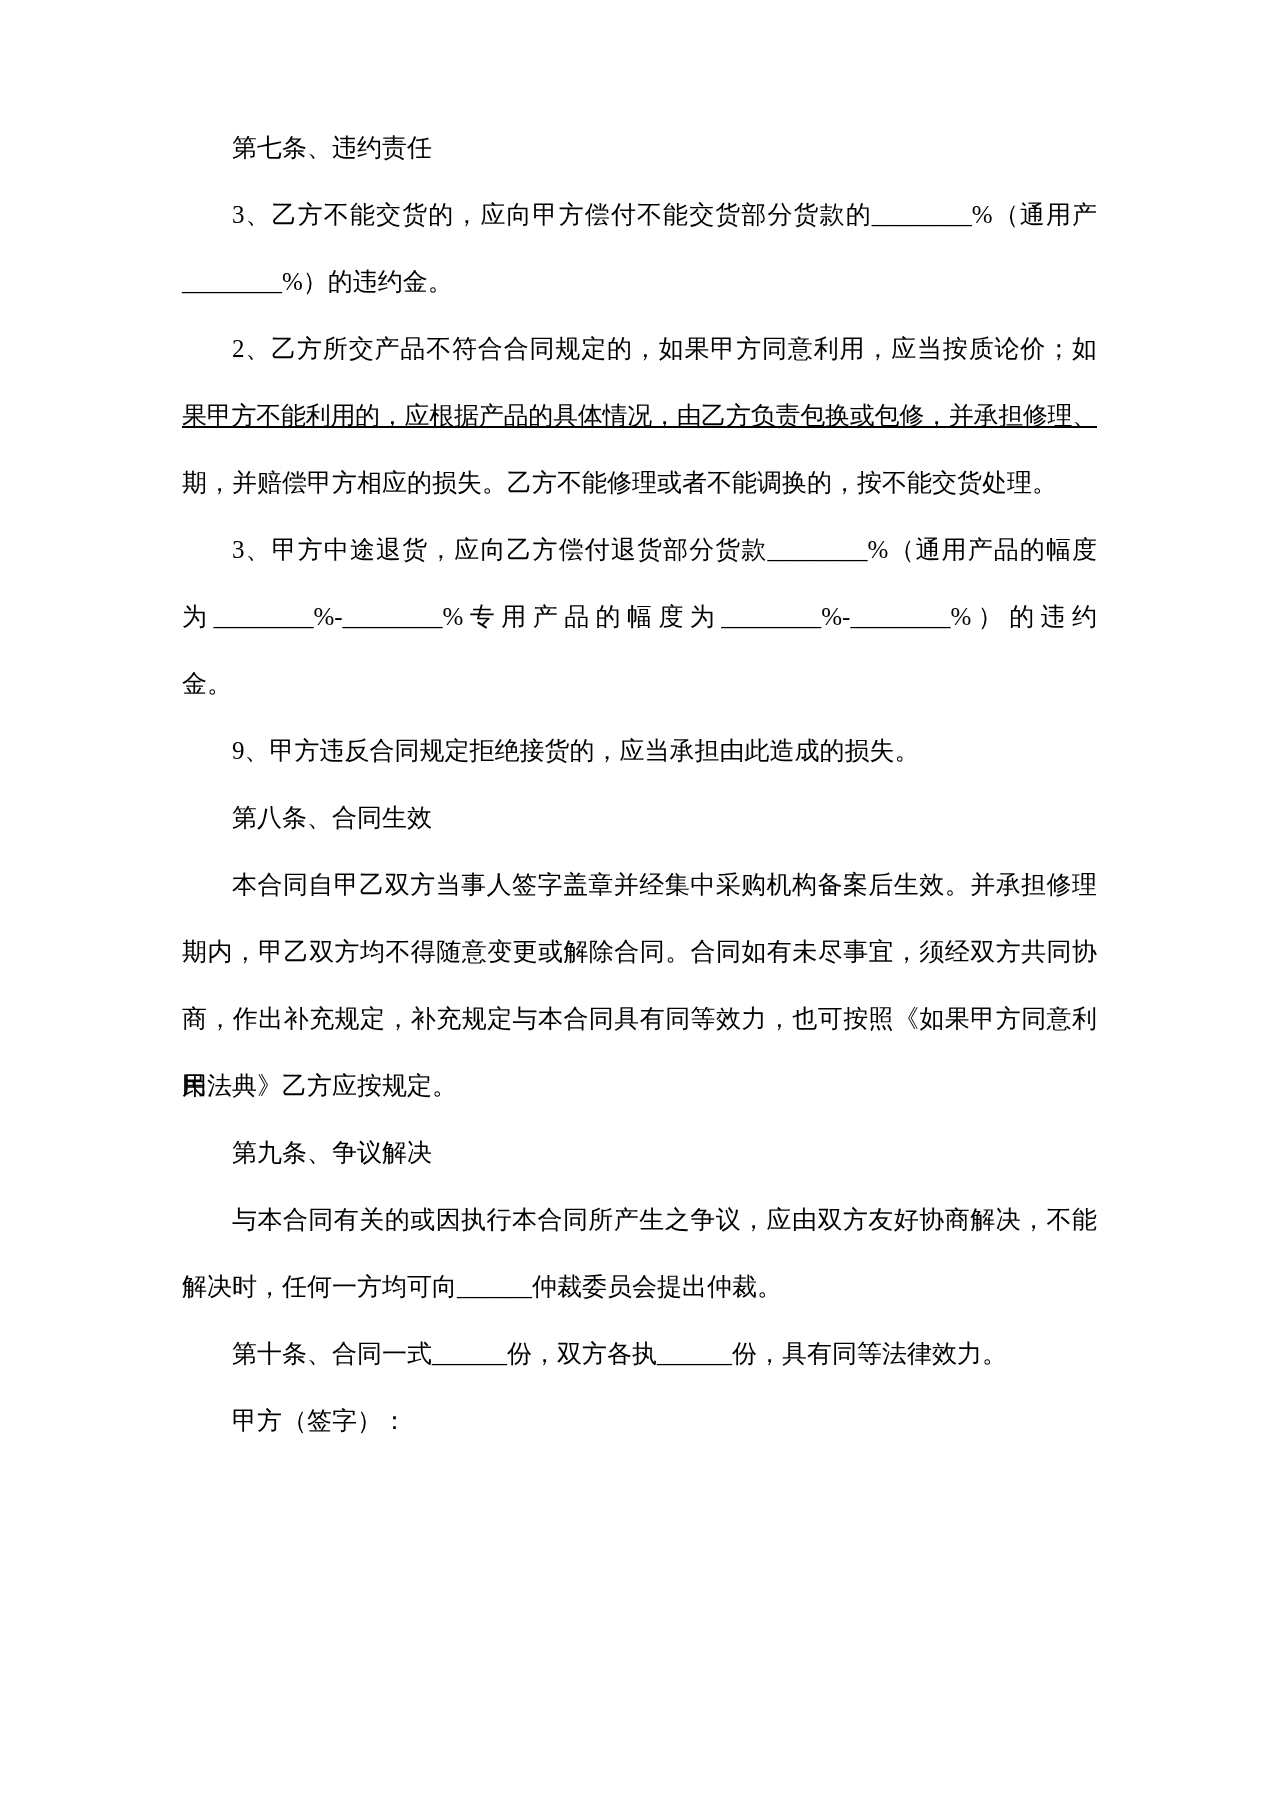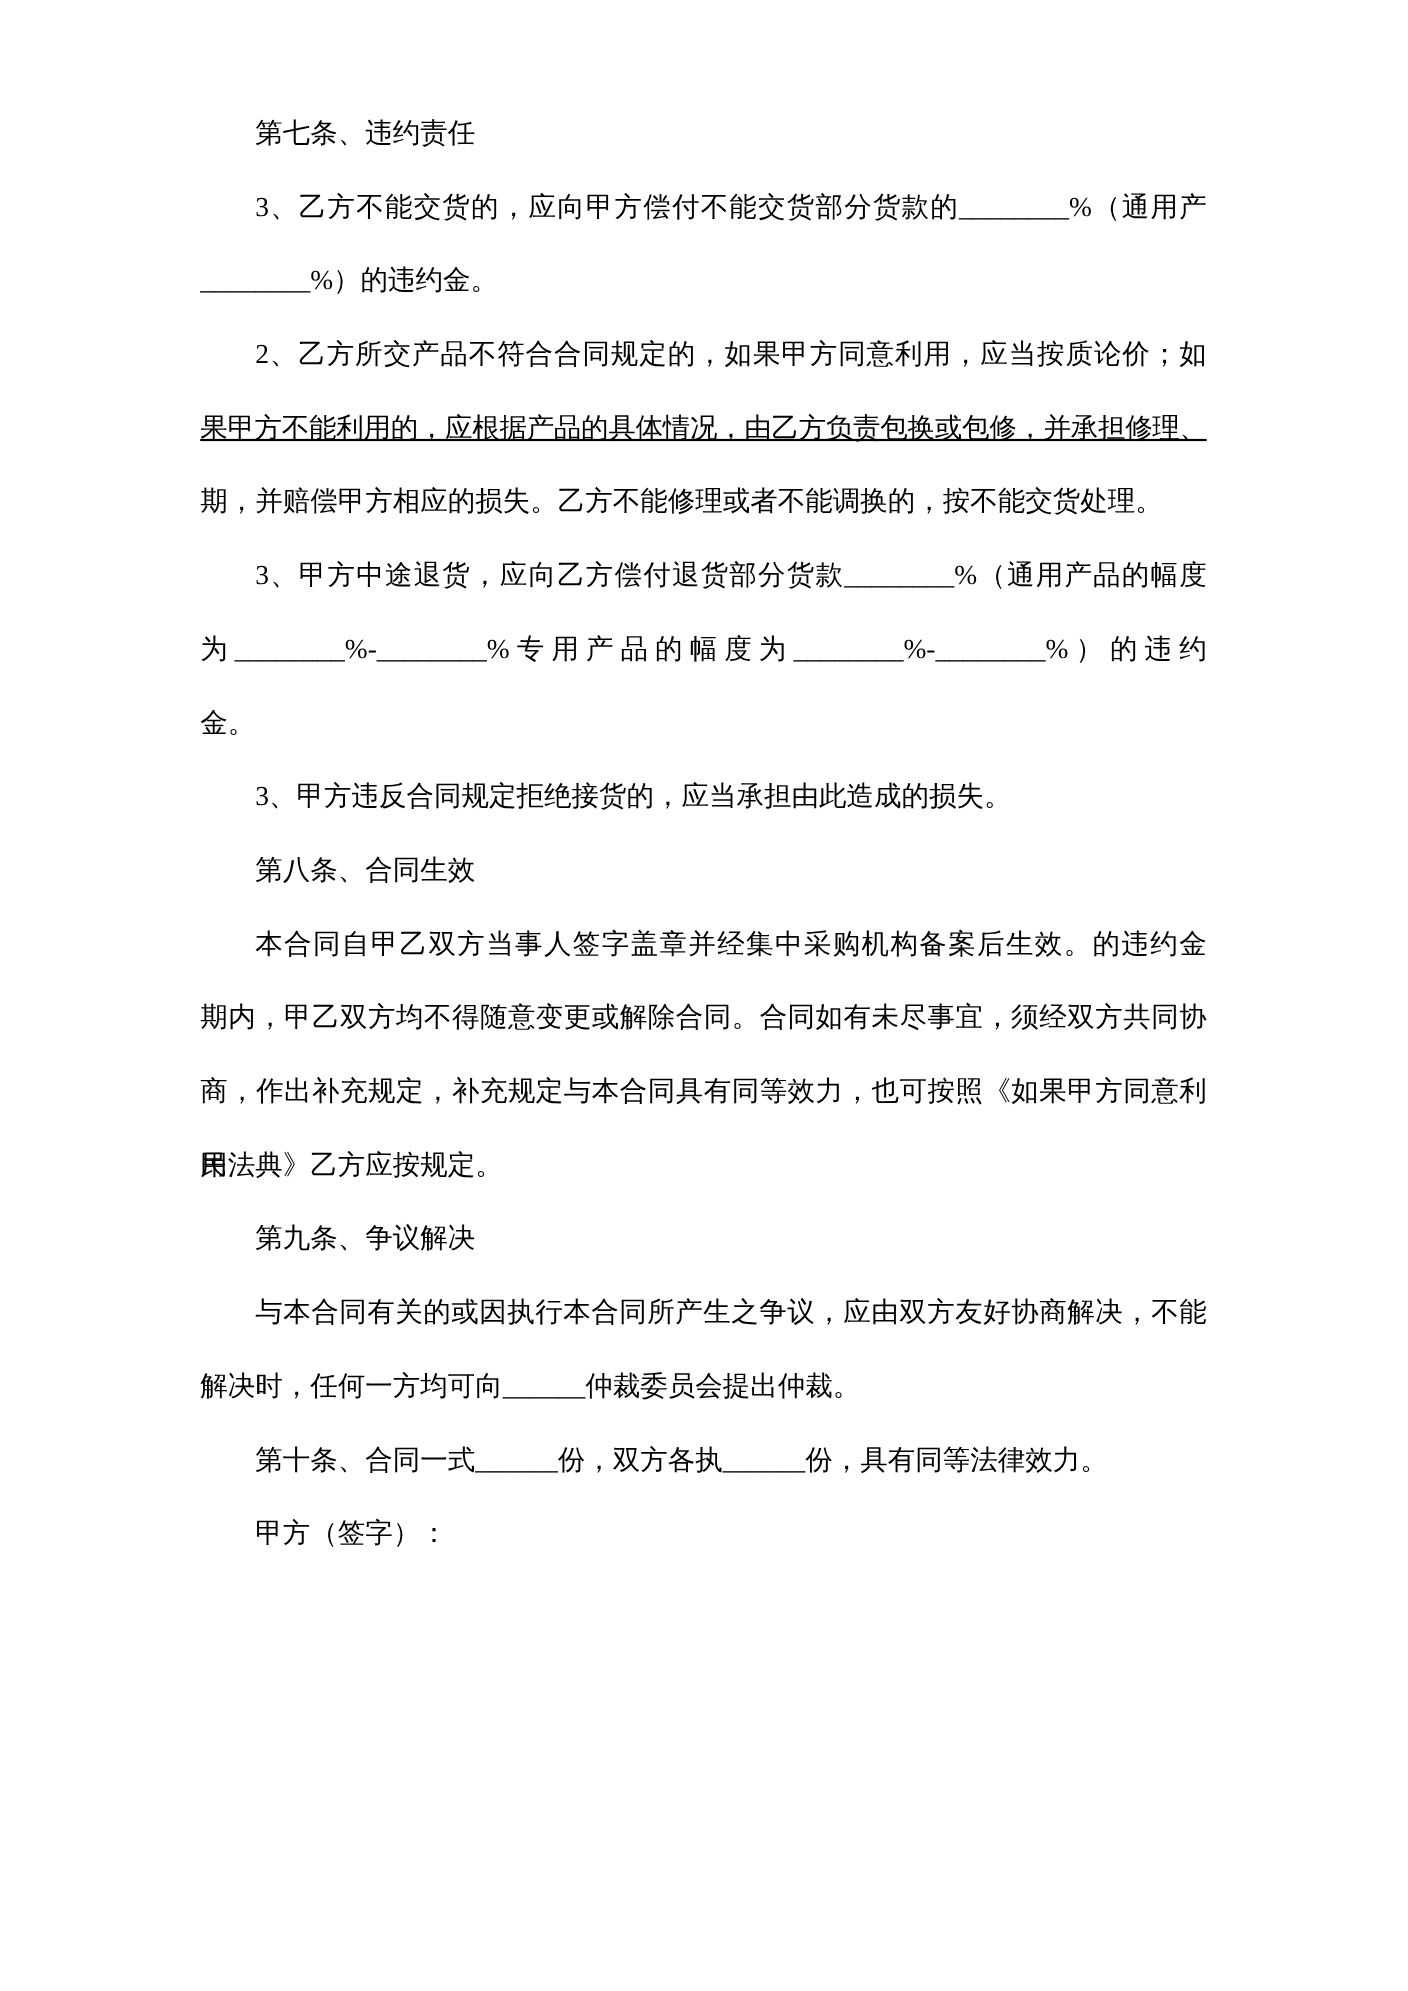--- a/index.html
+++ b/index.html
@@ -8,21 +8,21 @@
     background: #ffffff;
   }
   body {
     width: 1280px;
     height: 1810px;
     color: #000000;
     font-family: "Liberation Serif", "DejaVu Serif", serif;
     overflow: hidden;
   }
   .page {
-    padding-top: 88px;
+    padding-top: 114px;
     margin-left: 182px;
     width: 915px;
   }
   .line {
     height: 67px;
     line-height: 67px;
     font-size: 25px;
     white-space: nowrap;
     letter-spacing: 0;
   }
@@ -46,23 +46,23 @@
 <div class="page">
   <div class="line indent">第七条、违约责任</div>
   <div class="line indent fill">3、乙方不能交货的，应向甲方偿付不能交货部分货款的________%（通用产</div>
   <div class="line">________%）的违约金。</div>
   <div class="line indent fill">2、乙方所交产品不符合合同规定的，如果甲方同意利用，应当按质论价；如</div>
   <div class="line fill tight">果甲方不能利用的，应根据产品的具体情况，由乙方负责包换或包修，并承担修理、</div>
   <div class="line">期，并赔偿甲方相应的损失。乙方不能修理或者不能调换的，按不能交货处理。</div>
   <div class="line indent fill">3、甲方中途退货，应向乙方偿付退货部分货款________%（通用产品的幅度</div>
   <div class="line fill">为________%-________%专用产品的幅度为________%-________%）的违约</div>
   <div class="line">金。</div>
-  <div class="line indent">3、甲方违反合同规定拒绝接货的，应当承担由此造成的损失。</div>
+  <div class="line indent">9、甲方违反合同规定拒绝接货的，应当承担由此造成的损失。</div>
   <div class="line indent">第八条、合同生效</div>
-  <div class="line indent fill">本合同自甲乙双方当事人签字盖章并经集中采购机构备案后生效。的违约金</div>
+  <div class="line indent fill">本合同自甲乙双方当事人签字盖章并经集中采购机构备案后生效。并承担修理</div>
   <div class="line fill">期内，甲乙双方均不得随意变更或解除合同。合同如有未尽事宜，须经双方共同协</div>
   <div class="line fill">商，作出补充规定，补充规定与本合同具有同等效力，也可按照《如果甲方同意利用</div>
   <div class="line">民法典》乙方应按规定。</div>
   <div class="line indent">第九条、争议解决</div>
   <div class="line indent fill">与本合同有关的或因执行本合同所产生之争议，应由双方友好协商解决，不能</div>
   <div class="line">解决时，任何一方均可向______仲裁委员会提出仲裁。</div>
   <div class="line indent">第十条、合同一式______份，双方各执______份，具有同等法律效力。</div>
   <div class="line indent">甲方（签字）：</div>
 </div>
 

